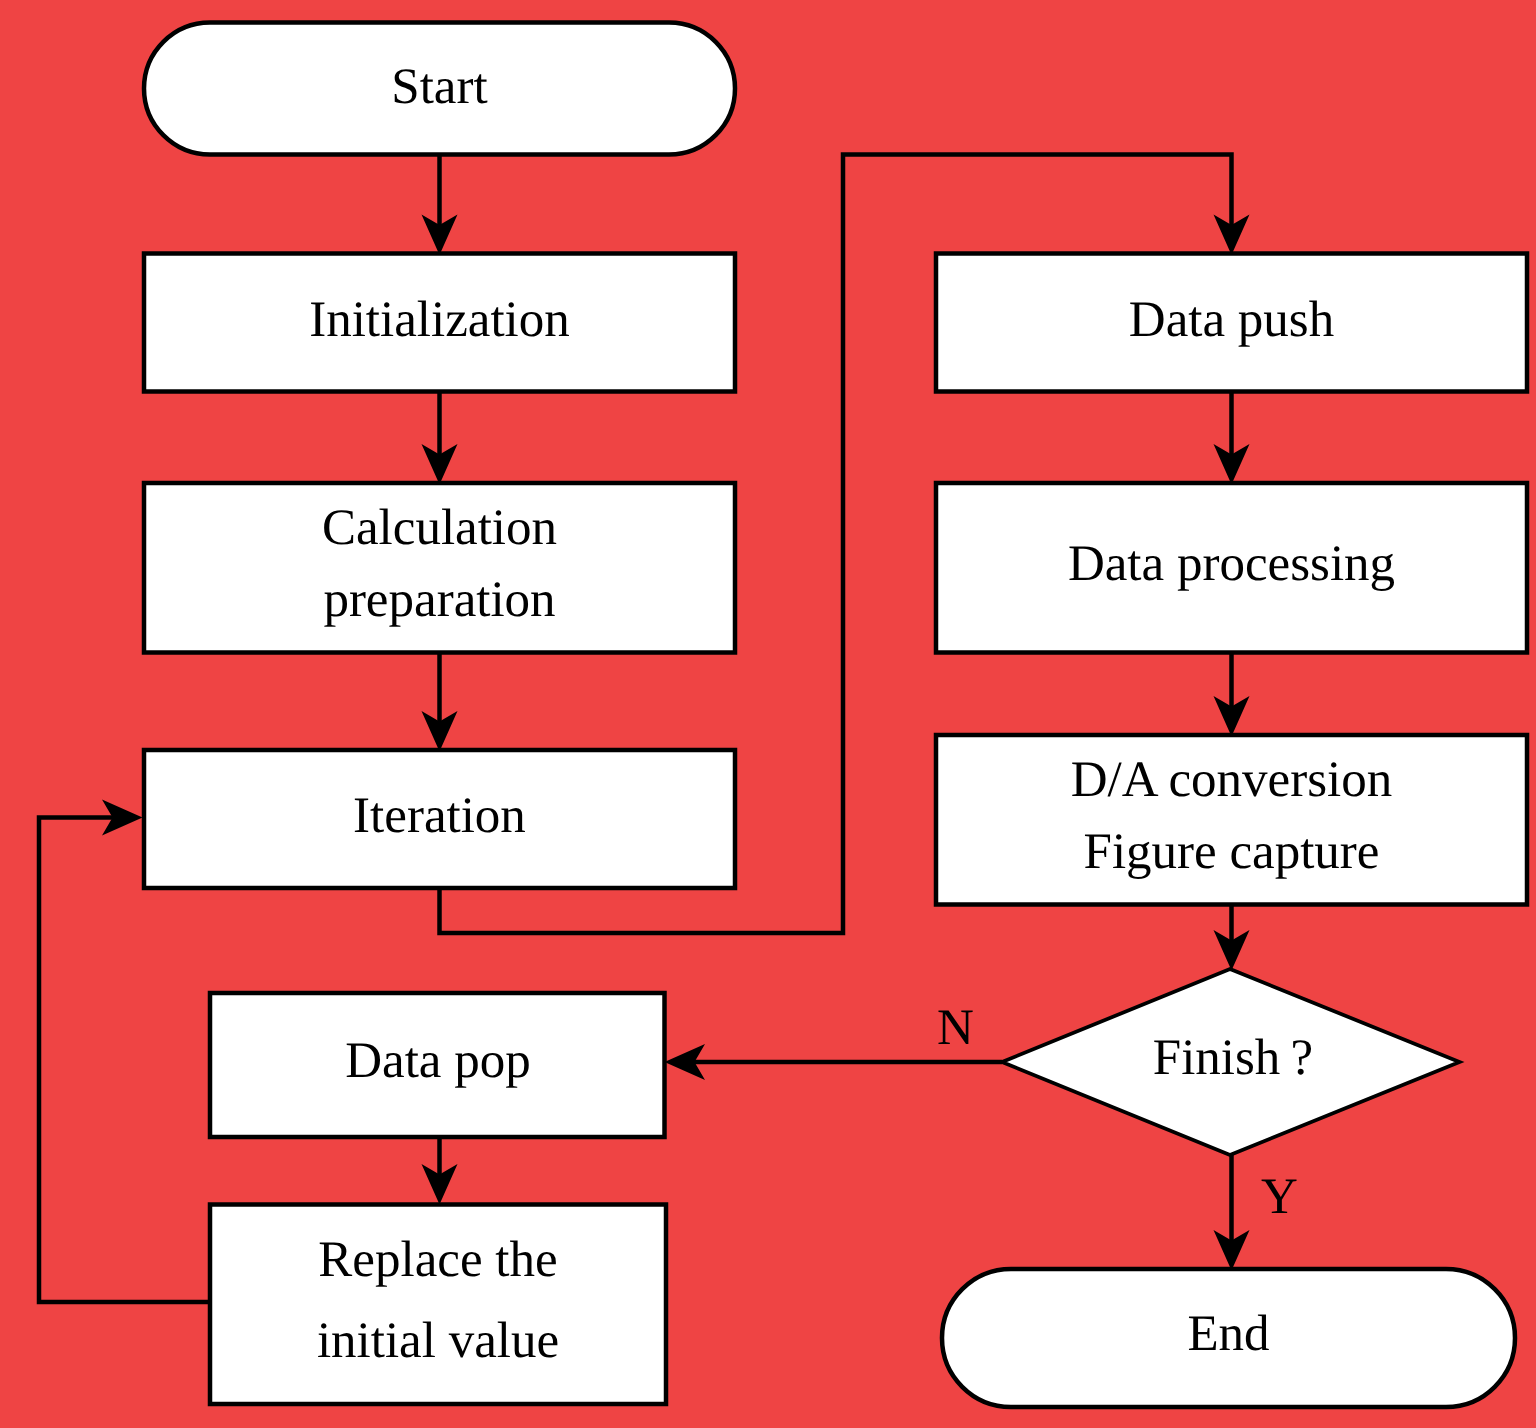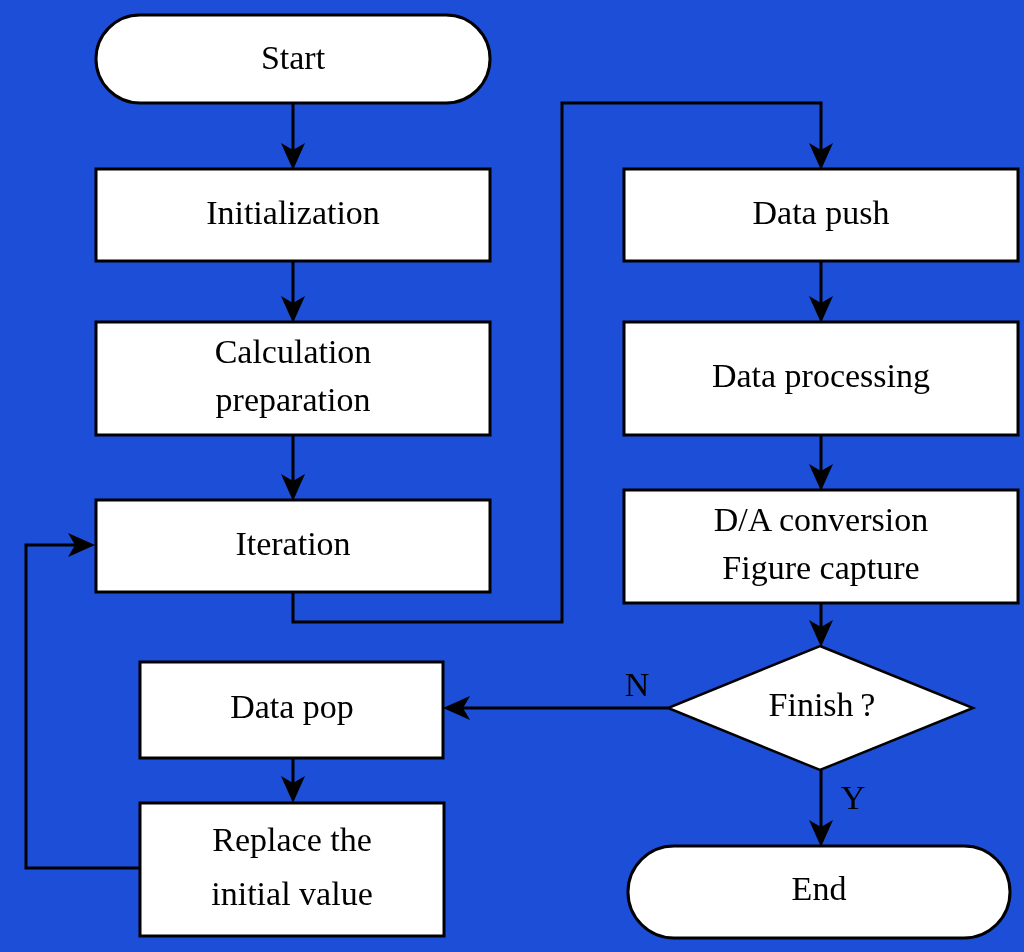--- a/index.html
+++ b/index.html
@@ -10,21 +10,21 @@
   body {
     width: 1024px;
     height: 952px;
     font-family: "Liberation Serif", "DejaVu Serif", serif;
     overflow: hidden;
   }
   #flowchart-root {
     position: relative;
     width: 1024px;
     height: 952px;
-    background: #1d4ed8;
+    background: #ef4444;
   }
   svg.diagram {
     display: block;
     width: 1024px;
     height: 952px;
   }
   .node-shape {
     fill: #ffffff;
     stroke: #000000;
     stroke-width: 3;

